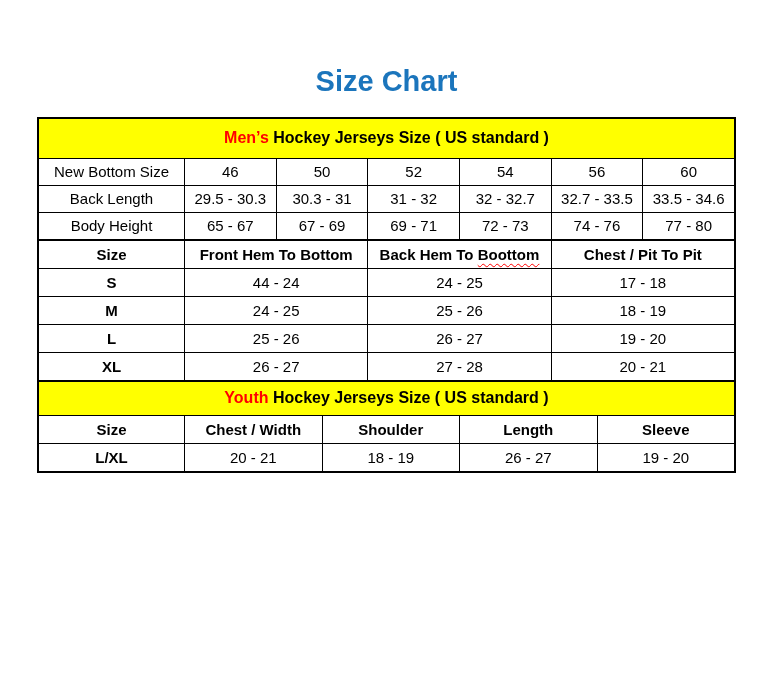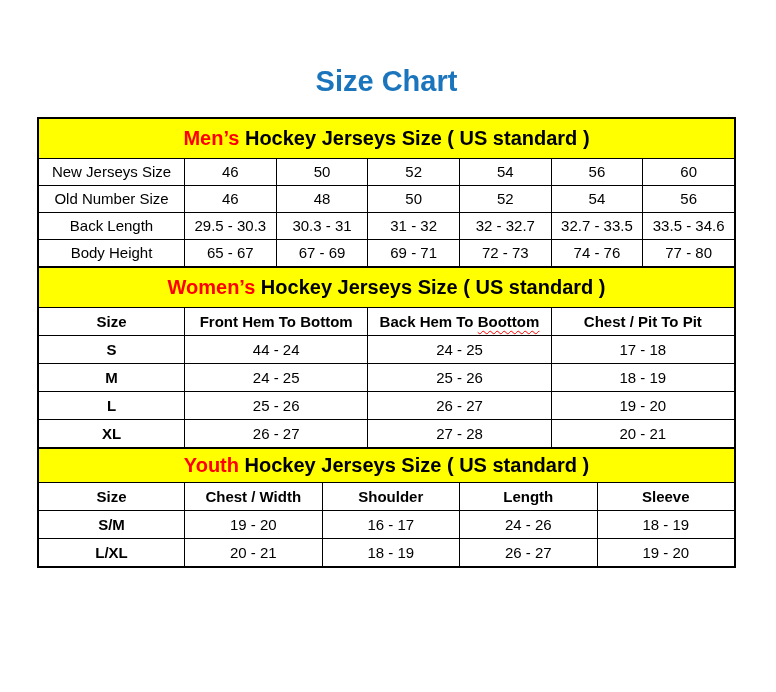--- a/index.html
+++ b/index.html
@@ -34,21 +34,21 @@
     padding: 0 2px;
     overflow: hidden;
     white-space: nowrap;
   }
   .womens td, .youth td { height: 28px; }
   tr.head td { font-weight: 700; }
   td.lbl-bold { font-weight: 700; }
   tr.banner td {
     background: #FFFF00;
     font-weight: 700;
-    font-size: 20px;
+    font-size: 16px;
     height: 40px;
   }
   .youth tr.banner td { height: 34px; }
   .hl { color: #FF0000; }
   .sq {
     text-decoration-line: underline;
     text-decoration-style: wavy;
     text-decoration-color: #FF0000;
     text-decoration-thickness: 1px;
     text-underline-offset: 3px;
@@ -72,36 +72,27 @@
             <col>
             <col>
             <col>
             <col>
           </colgroup>
         <tbody>
           <tr class="banner">
             <td colspan="7"><span class="hl">Men’s</span><span> Hockey Jerseys Size ( US standard )</span></td>
           </tr>
           <tr>
-            <td>New Jerseys Size</td>
+            <td>New Bottom Size</td>
             <td>46</td>
             <td>50</td>
             <td>52</td>
             <td>54</td>
             <td>56</td>
             <td>60</td>
-          </tr>
-          <tr>
-            <td>Old Number Size</td>
-            <td>46</td>
-            <td>48</td>
-            <td>50</td>
-            <td>52</td>
-            <td>54</td>
-            <td>56</td>
           </tr>
           <tr>
             <td>Back Length</td>
             <td>29.5 - 30.3</td>
             <td>30.3 - 31</td>
             <td>31 - 32</td>
             <td>32 - 32.7</td>
             <td>32.7 - 33.5</td>
             <td>33.5 - 34.6</td>
           </tr>
@@ -118,23 +109,20 @@
       </table>
 
       <table class="tbl womens">
         <colgroup>
             <col class="c-first">
             <col>
             <col>
             <col>
           </colgroup>
         <tbody>
-          <tr class="banner">
-            <td colspan="4"><span class="hl">Women’s</span><span> Hockey Jerseys Size ( US standard )</span></td>
-          </tr>
           <tr class="head">
             <td>Size</td>
             <td>Front Hem To Bottom</td>
             <td><span>Back Hem To </span><span class="sq">Boottom</span></td>
             <td>Chest / Pit To Pit</td>
           </tr>
           <tr>
             <td class="lbl-bold">S</td>
             <td>44 - 24</td>
             <td>24 - 25</td>
@@ -174,27 +162,20 @@
             <td colspan="5"><span class="hl">Youth</span><span> Hockey Jerseys Size ( US standard )</span></td>
           </tr>
           <tr class="head">
             <td>Size</td>
             <td>Chest / Width</td>
             <td>Shoulder</td>
             <td>Length</td>
             <td>Sleeve</td>
           </tr>
           <tr>
-            <td class="lbl-bold">S/M</td>
-            <td>19 - 20</td>
-            <td>16 - 17</td>
-            <td>24 - 26</td>
-            <td>18 - 19</td>
-          </tr>
-          <tr>
             <td class="lbl-bold">L/XL</td>
             <td>20 - 21</td>
             <td>18 - 19</td>
             <td>26 - 27</td>
             <td>19 - 20</td>
           </tr>
         </tbody>
       </table>
 
     </div>

